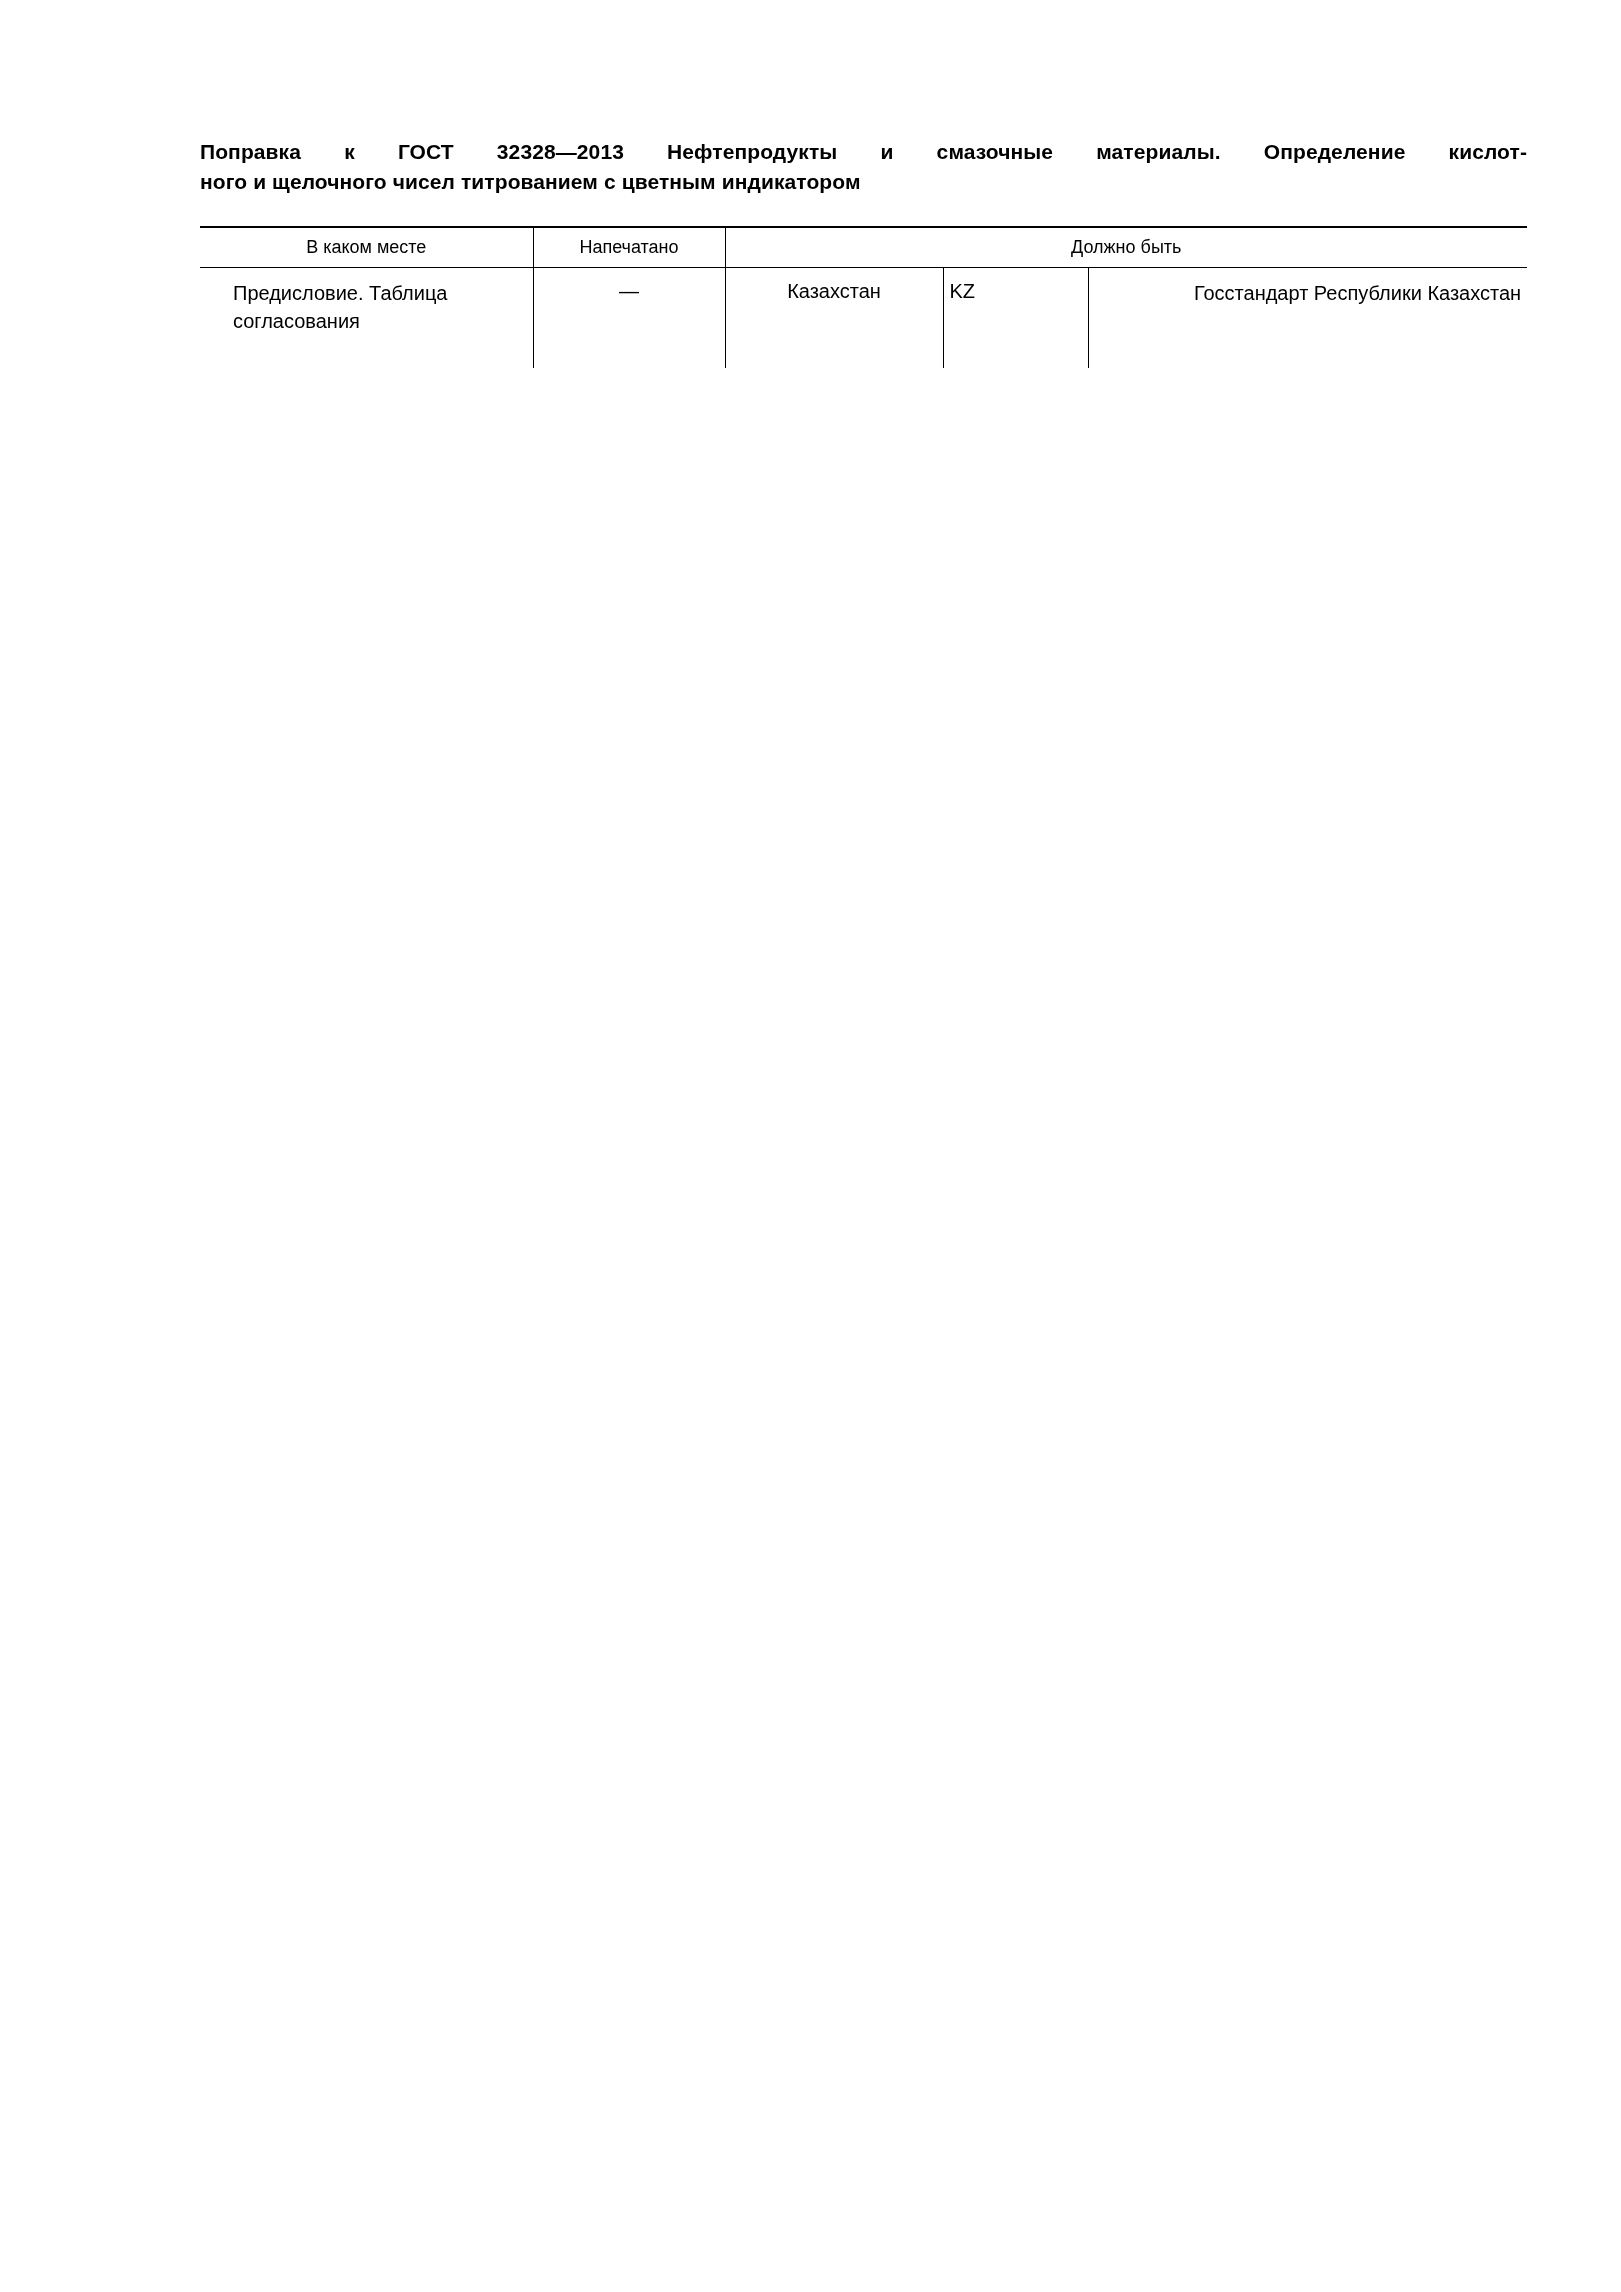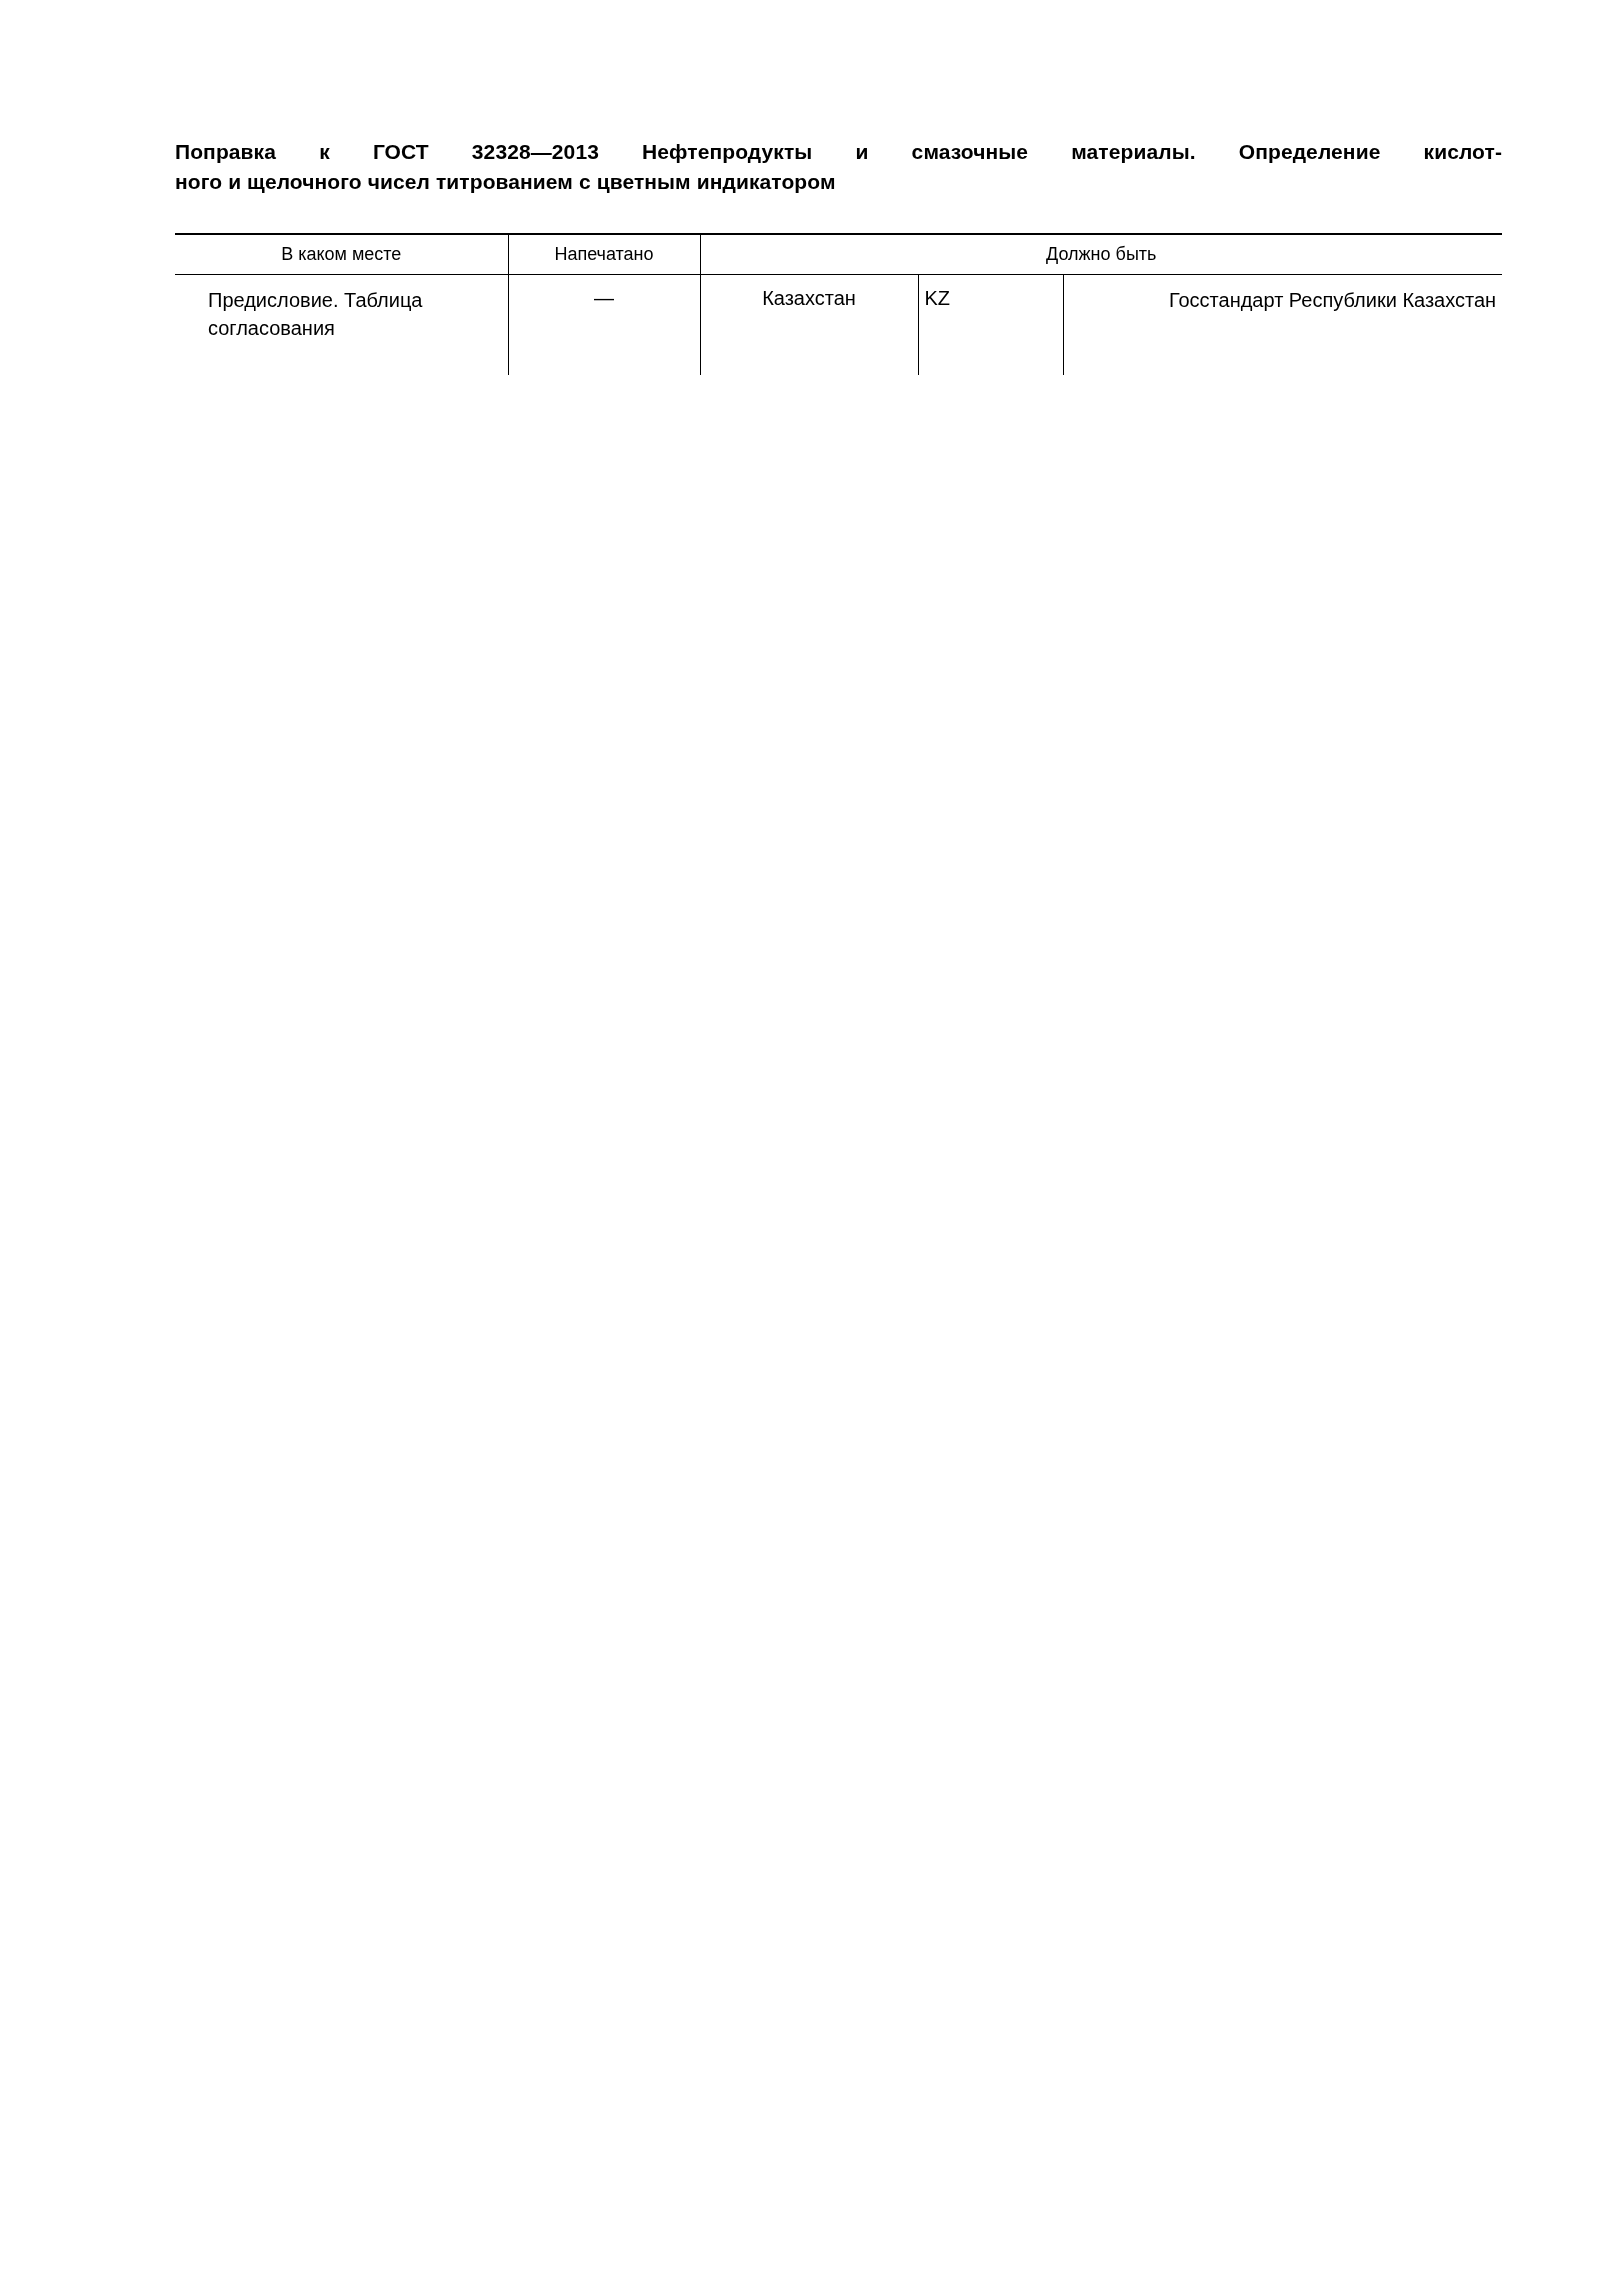--- a/index.html
+++ b/index.html
@@ -16,21 +16,21 @@
   }
   .page {
     position: absolute;
     left: 0;
     top: 0;
     width: 1621px;
     height: 2293px;
   }
   .content {
     position: absolute;
-    left: 175px;
+    left: 200px;
     top: 137px;
     width: 1331px;
   }
 
   
   .doc-title {
     font-size: 21px;
     font-weight: bold;
     line-height: 1.45;
     text-align: justify;
@@ -41,21 +41,21 @@
     display: block;
     text-align: justify;
     text-align-last: justify;
   }
   .doc-title .line2 {
     display: block;
   }
 
   
   .corr-table {
-    margin-top: 35px;
+    margin-top: 28px;
     width: 1327px;
     border-collapse: collapse;
     table-layout: fixed;
   }
   .corr-table .rule-top td {
     border-top: 2.5px solid #000;
     height: 0;
     padding: 0;
     font-size: 0;
     line-height: 0;

